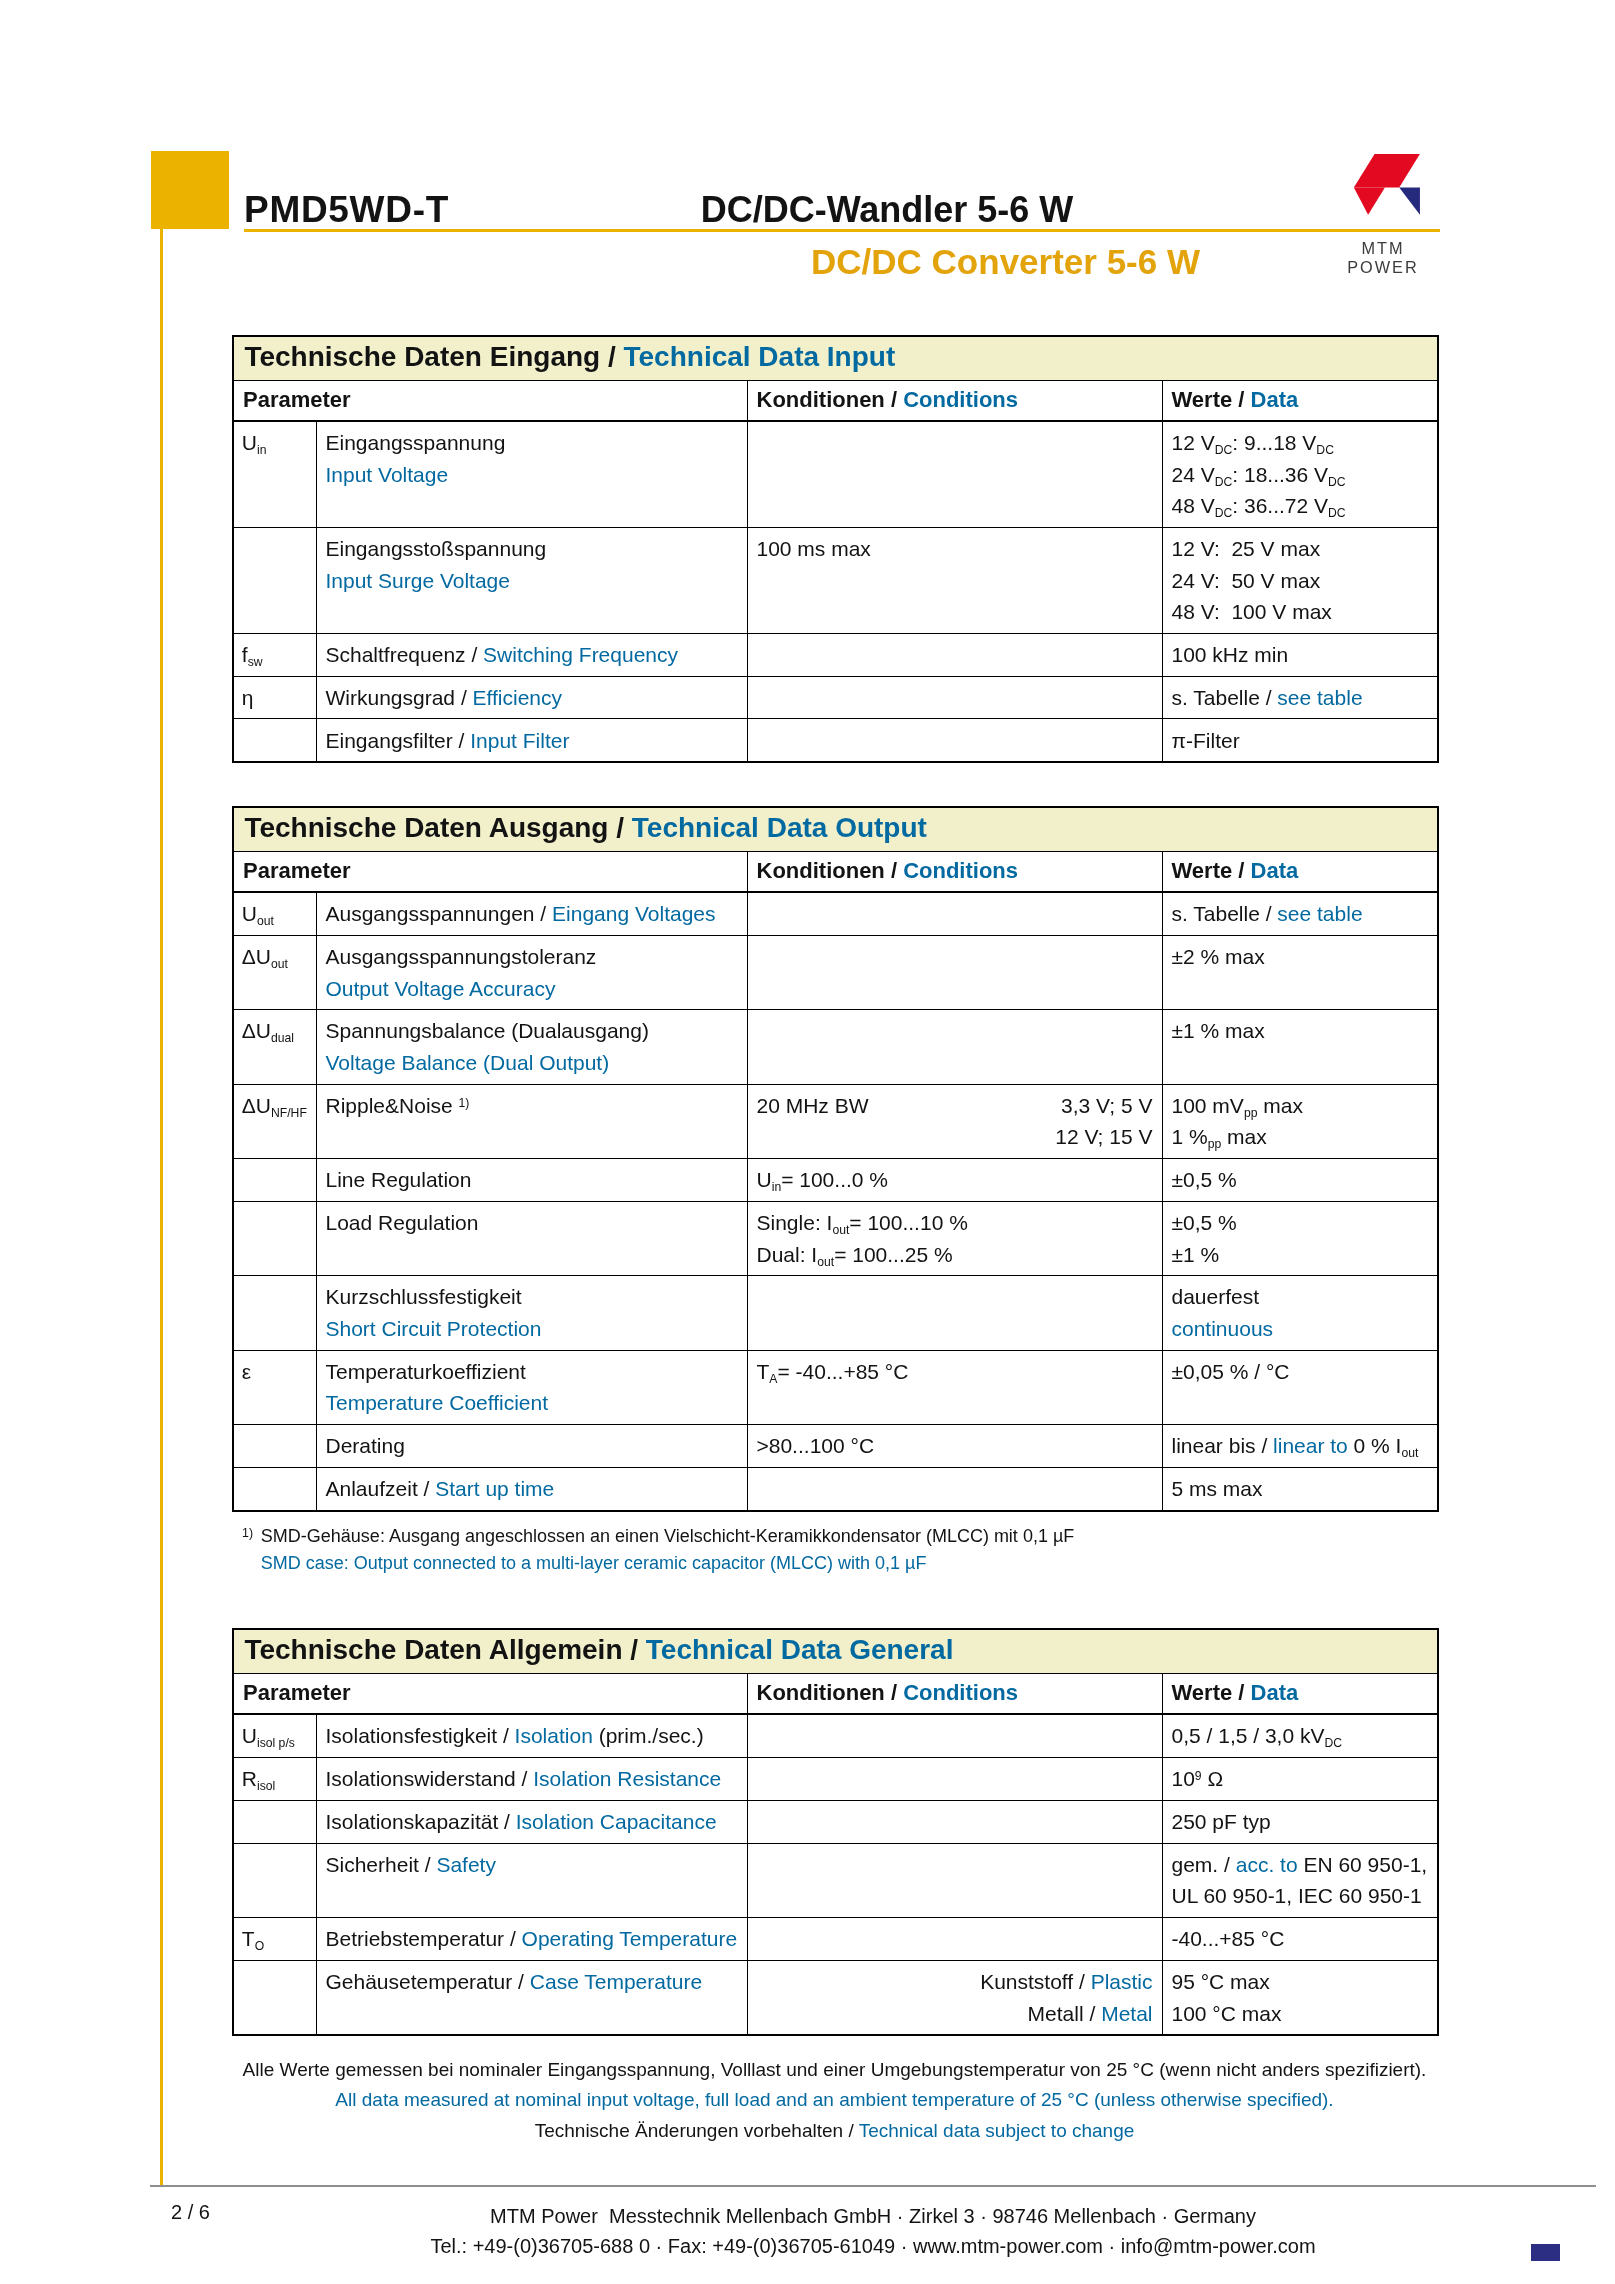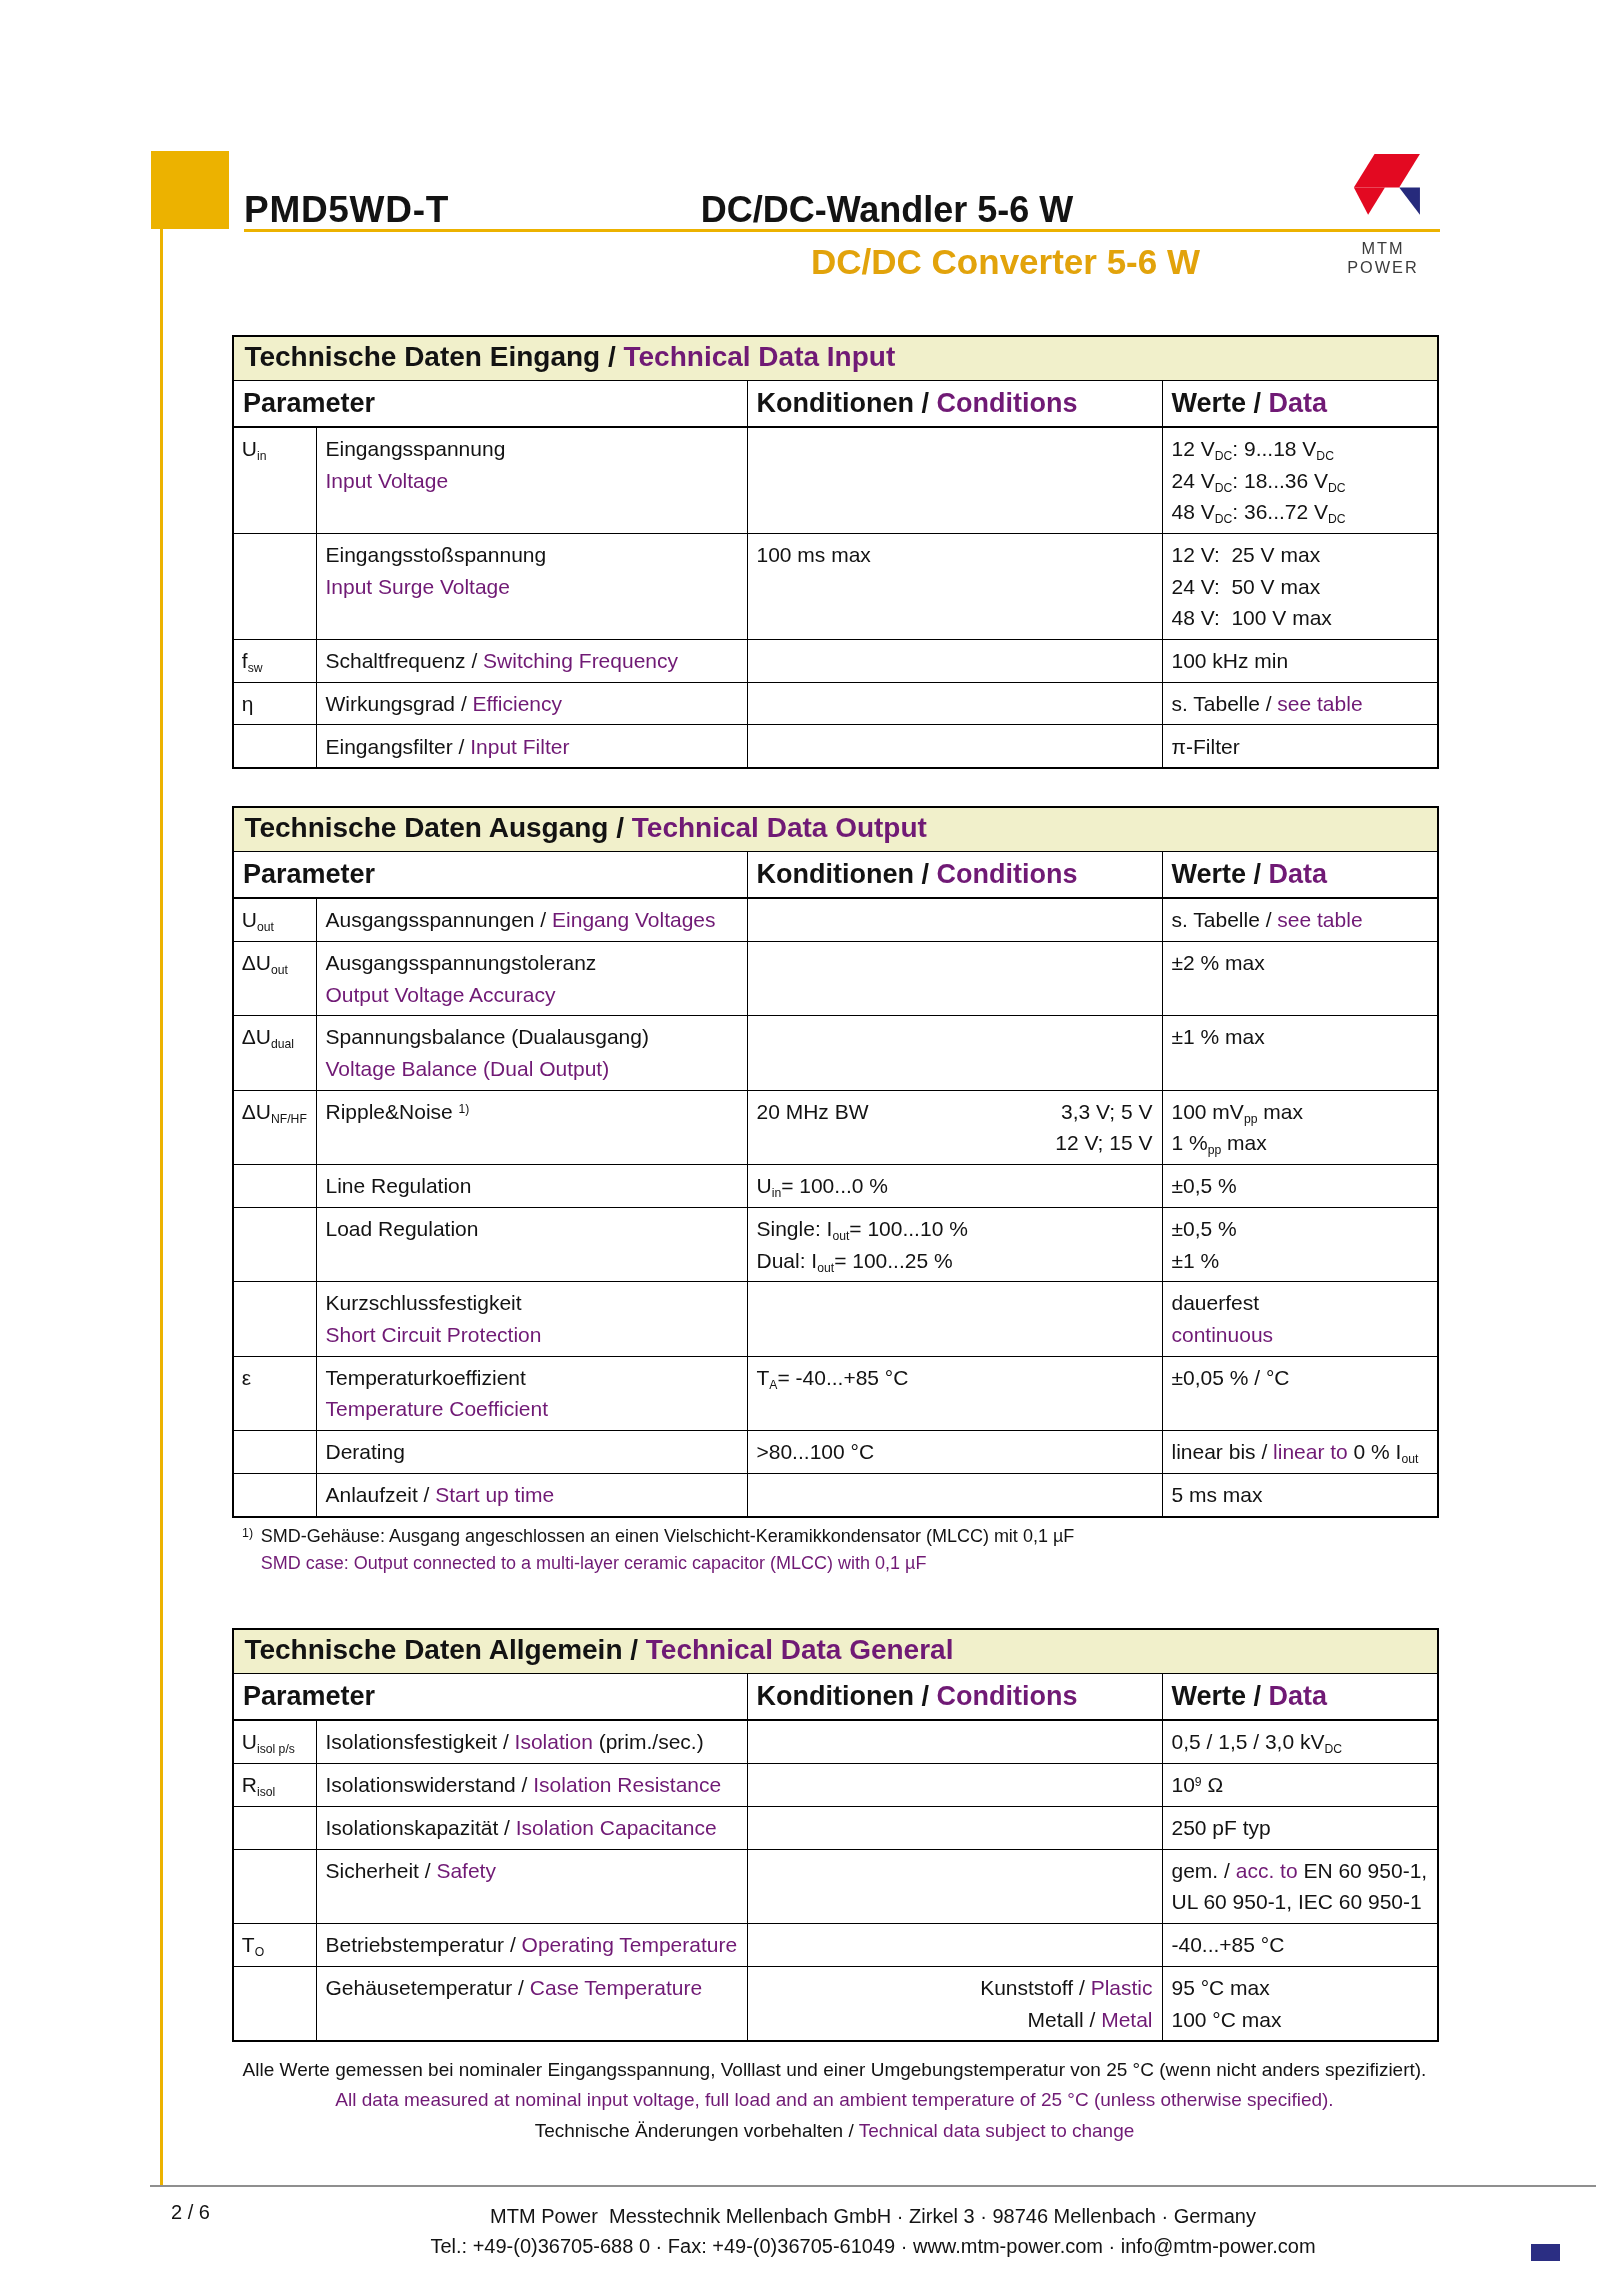--- a/index.html
+++ b/index.html
@@ -1,21 +1,21 @@
 <!DOCTYPE html>
 <html style="font-size:10.4px"><head>
 <meta charset="utf-8">
 <title>PMD5WD-T Datasheet</title>
 <style>
   html,body{margin:0;padding:0}
   body{
     width:1616px;height:2284px;position:relative;background:#ffffff;
     font-family:"Liberation Sans", sans-serif;color:#131313;overflow:hidden;
   }
-  .y{color:#701a75}
+  .y{color:#0369a1}
   .page{position:absolute;inset:0}
 
   
   .accent-square{position:absolute;left:151px;top:151px;width:78px;height:78px;background:#ECB200}
   .accent-vline{position:absolute;left:160px;top:229px;width:3.3px;height:1958px;background:#ECB200}
 
   
   .model{position:absolute;left:244px;top:189px;font-size:37px;font-weight:700;letter-spacing:0.7px}
   .title-de{position:absolute;left:574px;top:189px;width:626px;text-align:center;font-size:36px;font-weight:700}
   .title-rule{position:absolute;left:244px;top:229px;width:1196px;height:3.3px;background:#ECB200}
@@ -28,21 +28,21 @@
   #t0{top:335px}
   #t1{top:806px}
   #t2{top:1628px}
   table.spec{width:100%;border-collapse:collapse;table-layout:fixed;border:2px solid #000}
   .spec col.c0{width:83px}
   .spec col.c1{width:431px}
   .spec col.c2{width:415px}
   .spec col.c3{width:276px}
   .spec td{border:1.3px solid #000;vertical-align:top;font-size:21px;line-height:1.5;padding:5.2px 9px;background:#fff}
   .spec tr.title-row td{background:#F1F0CB;font-size:28px;font-weight:700;padding:3.9px 10.4px 6.5px;line-height:1.15}
-  .spec tr.head-row td{font-size:27px;font-weight:700;padding:6.5px 9px;line-height:1.2;border-bottom:2px solid #000}
+  .spec tr.head-row td{font-size:22px;font-weight:700;padding:6.5px 9px;line-height:1.2;border-bottom:2px solid #000}
   .spec td.sym{padding-left:7.8px;padding-right:2.6px}
   .condwrap{display:flex;justify-content:space-between;gap:5.2px}
   .cright{text-align:right}
   sub,sup{line-height:0;font-size:0.58em}
   sub{vertical-align:-0.3em}
   sup{vertical-align:0.5em}
 
   
   .footnote{position:absolute;left:242px;top:1523px;display:flex;gap:7.8px;font-size:18px;line-height:1.5}
   .fn-marker{font-size:12.4px;padding-top:1.3px}

